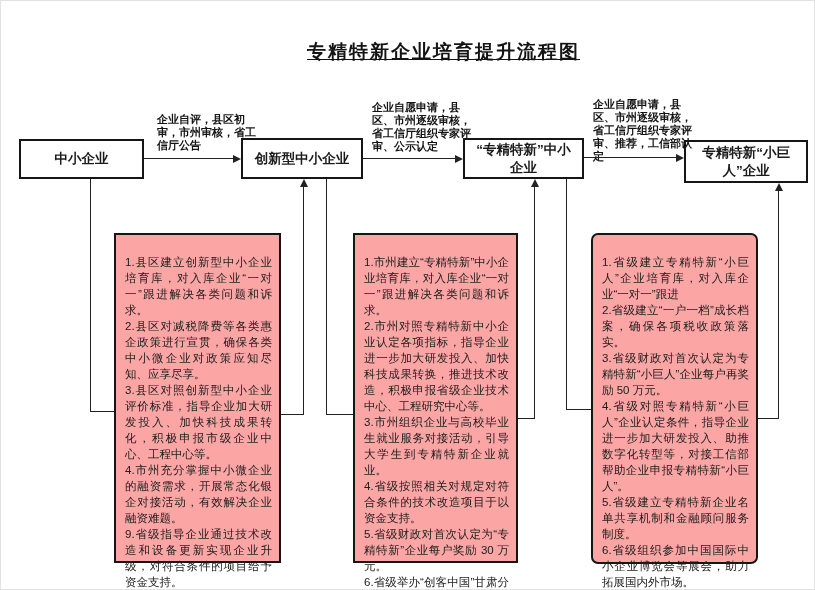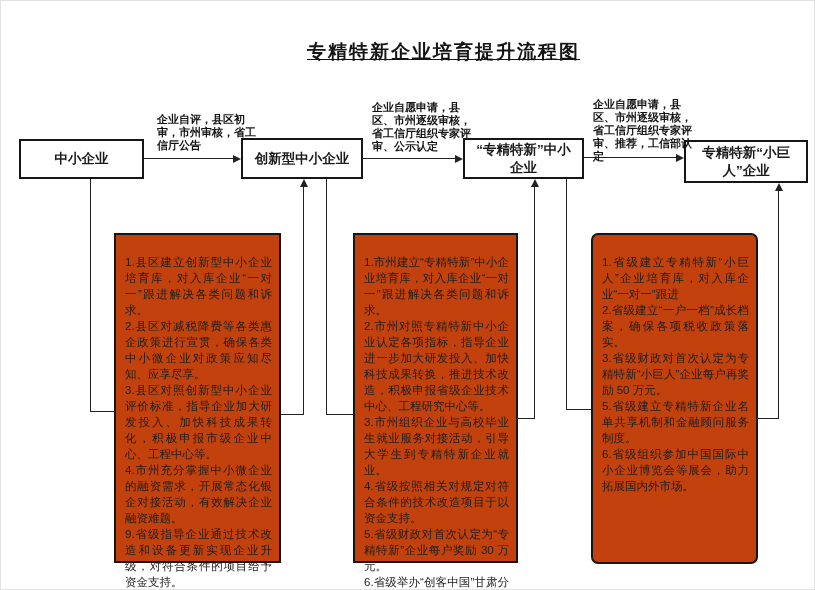--- a/index.html
+++ b/index.html
@@ -35,21 +35,21 @@
     border-bottom:8px solid #222222;
   }
   .translabel{
     position:absolute;font-size:11px;font-weight:bold;line-height:13px;
     color:#141414;text-align:left;
   }
   #tlabel1{left:156px;top:112px;width:106px;}
   #tlabel2{left:371px;top:100px;width:108px;}
   #tlabel3{left:592px;top:97px;width:106px;}
   .bigbox{
-    position:absolute;background:#c2410c;border:2px solid #161616;box-sizing:border-box;
+    position:absolute;background:#fca5a5;border:2px solid #161616;box-sizing:border-box;
     padding:19px 7px 6px 9px;font-size:11.5px;line-height:16px;color:#202020;
     text-align:justify;
   }
   #big1{left:113px;top:232px;width:167px;height:330px;}
   #big2{left:352px;top:232px;width:165px;height:330px;}
   #big3{left:590px;top:232px;width:167px;height:331px;border-radius:7px;}
   .bigbox p{margin:0;padding:0;}
 </style>
 </head>
 <body>
@@ -119,18 +119,19 @@
     <p>3.市州组织企业与高校毕业生就业服务对接活动，引导大学生到专精特新企业就业。</p>
     <p>4.省级按照相关对规定对符合条件的技术改造项目于以资金支持。</p>
     <p>5.省级财政对首次认定为“专精特新”企业每户奖励 30 万元。</p>
     <p>6.省级举办“创客中国”甘肃分赛，进入全国 500 强直接认定为“专精特新”中小企业。</p>
   </div>
 
   <div class="bigbox" id="big3">
     <p>1.省级建立专精特新“小巨人”企业培育库，对入库企业“一对一”跟进</p>
     <p>2.省级建立“一户一档”成长档案，确保各项税收政策落实。</p>
     <p>3.省级财政对首次认定为专精特新“小巨人”企业每户再奖励 50 万元。</p>
+    <p>4.省级对照专精特新“小巨人”企业认定条件，指导企业进一步加大研发投入、助推数字化转型等，对接工信部帮助企业申报专精特新“小巨人”。</p>
     <p>5.省级建立专精特新企业名单共享机制和金融顾问服务制度。</p>
     <p>6.省级组织参加中国国际中小企业博览会等展会，助力拓展国内外市场。</p>
 
   </div>
 
 </div>
 
 </body></html>

